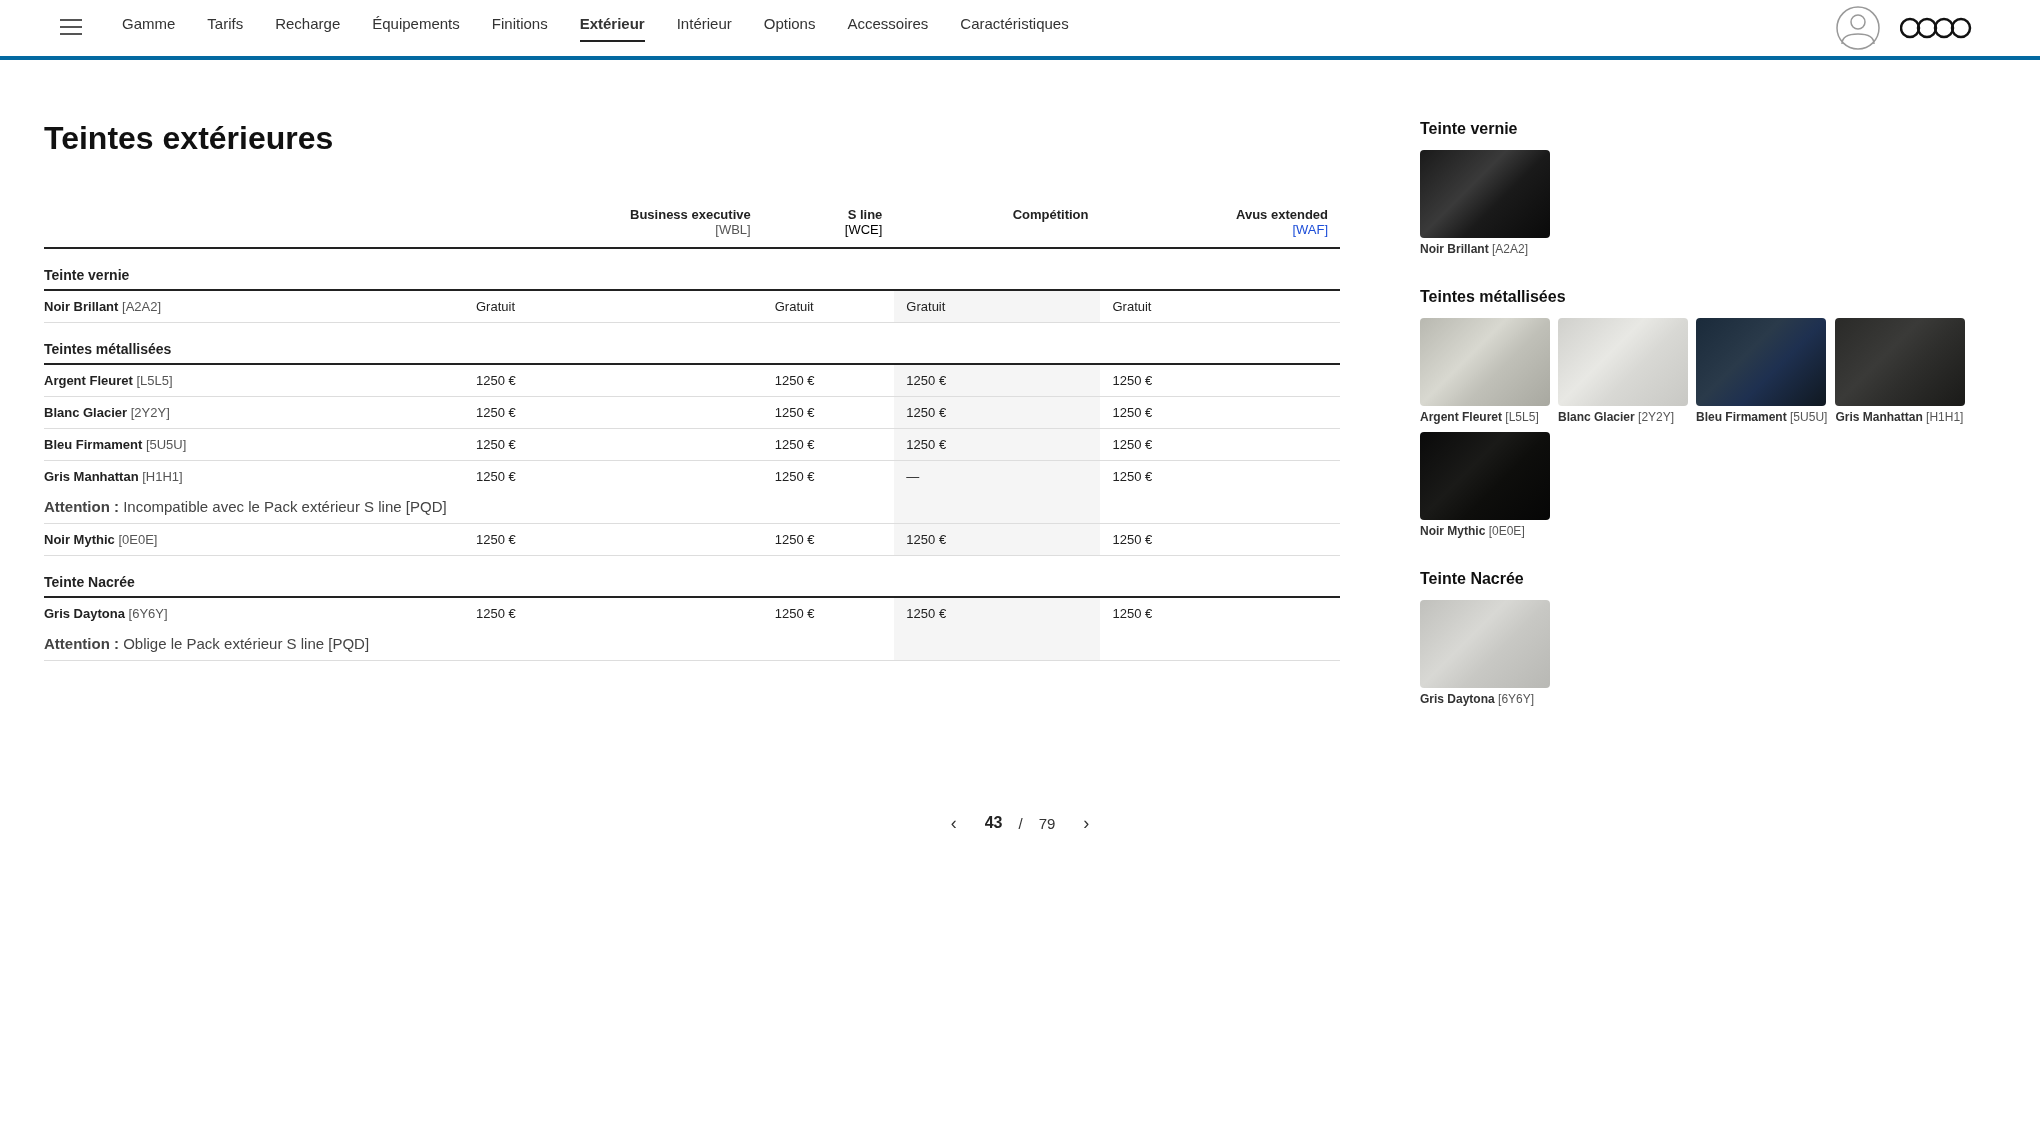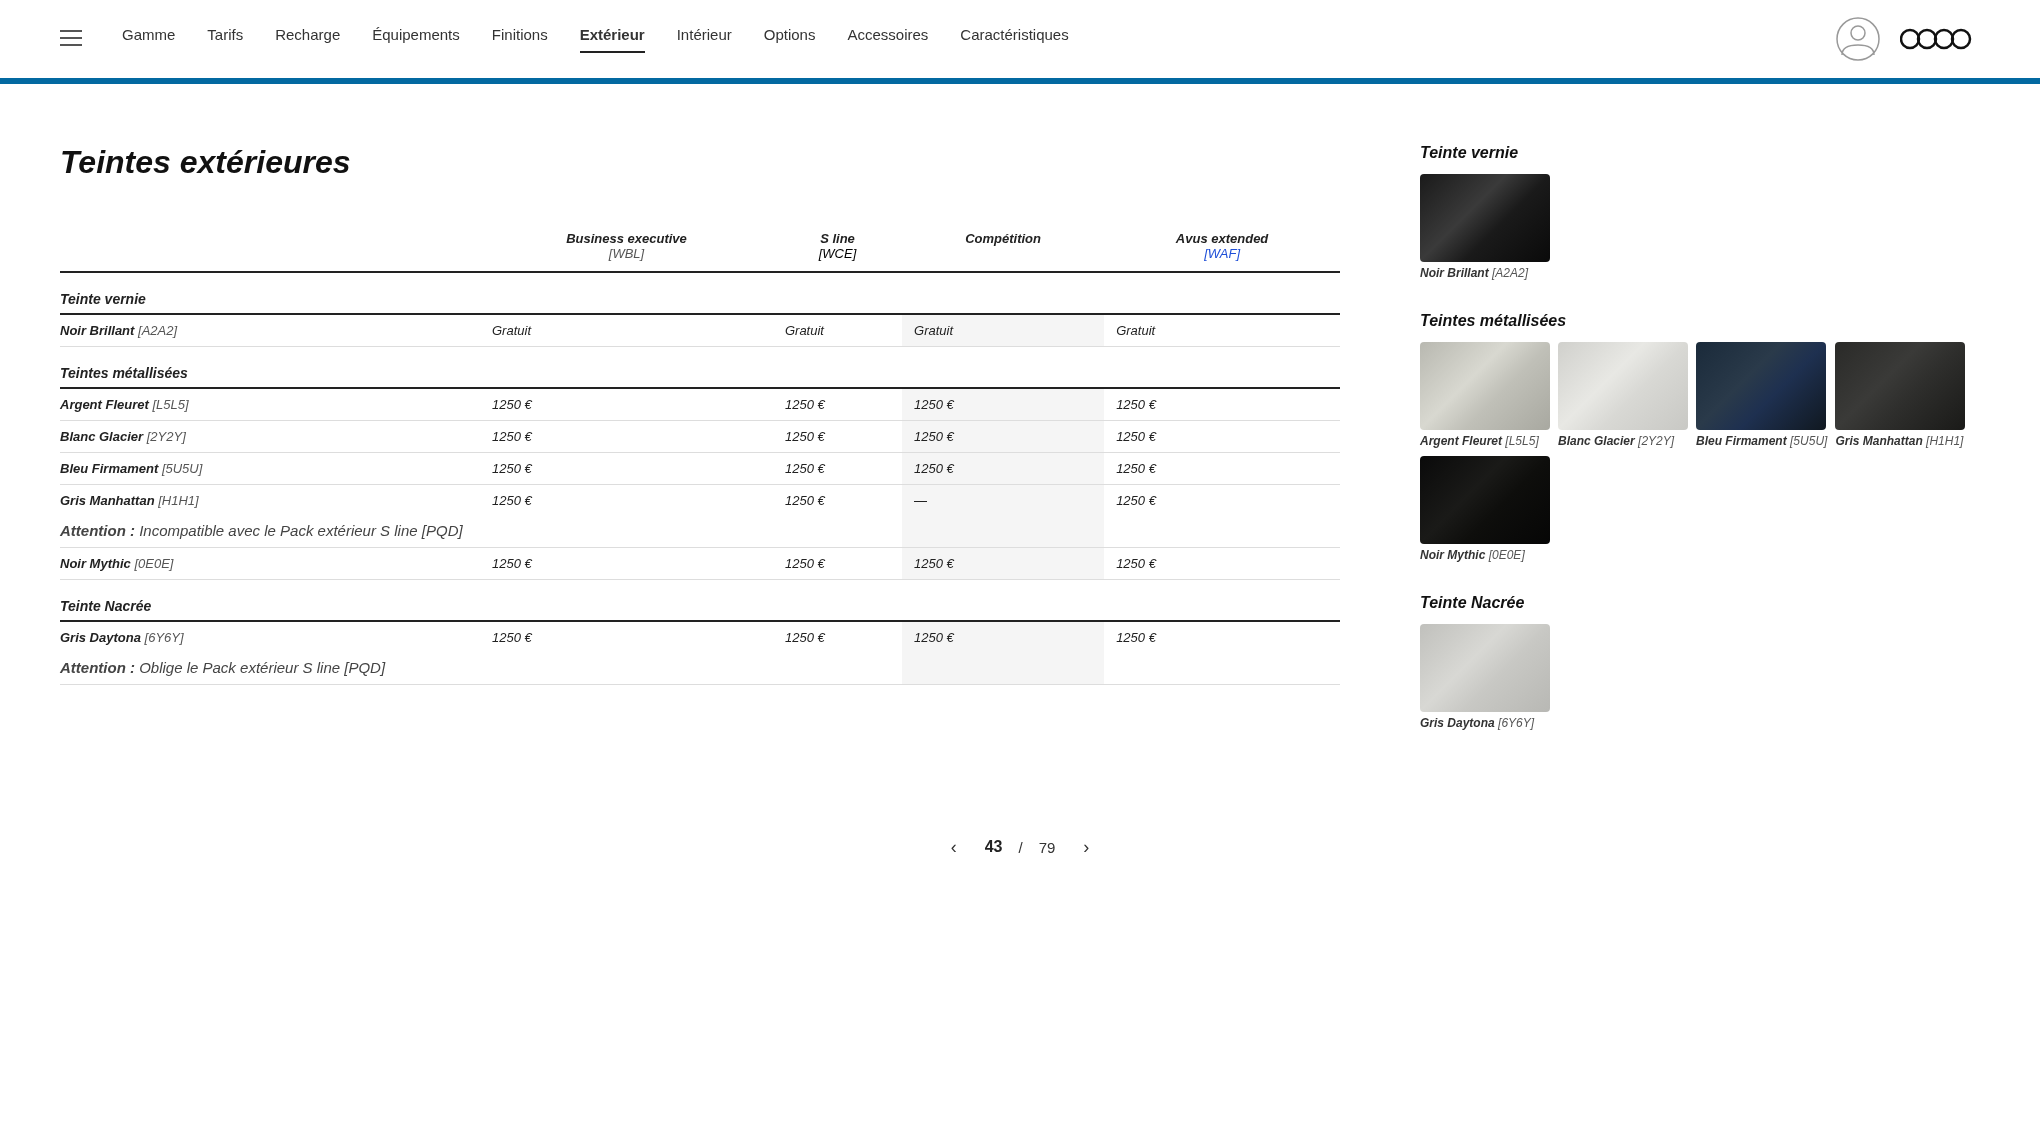--- a/index.html
+++ b/index.html
@@ -10,22 +10,22 @@
       background: #fff;
       min-height: 1147px;
       width: 2040px;
     }
 
     
     nav {
       display: flex;
       align-items: center;
       padding: 0 60px;
-      height: 84px;
-      border-bottom: 6px solid #0369a1;
+      height: 60px;
+      border-bottom: 4px solid #0369a1;
       position: relative;
     }
     .nav-hamburger {
       font-size: 20px;
       margin-right: 40px;
       cursor: pointer;
       color: #555;
     }
     .nav-links {
       display: flex;
@@ -49,44 +49,43 @@
       gap: 20px;
     }
     .nav-avatar {
       width: 44px;
       height: 44px;
     }
 
     
     .main-content {
       display: flex;
-      padding: 60px 60px 40px 60px;
+      padding: 60px 60px 40px 44px;
       gap: 80px;
-      font-style: italic;
     }
 
     
     .left-column {
       flex: 1;
       min-width: 0;
     }
     .page-title {
       font-size: 32px;
       font-weight: bold;
       margin-bottom: 40px;
       color: #111;
     }
 
     
     .pricing-table {
       width: 100%;
       border-collapse: collapse;
     }
     .pricing-table th {
-      text-align: center;
+      text-align: right;
       font-size: 13px;
       font-weight: bold;
       padding: 10px 12px;
       vertical-align: top;
       border-bottom: 2px solid #222;
       background: #fff;
     }
     .pricing-table td {
       padding: 8px 12px;
       font-size: 13px;

